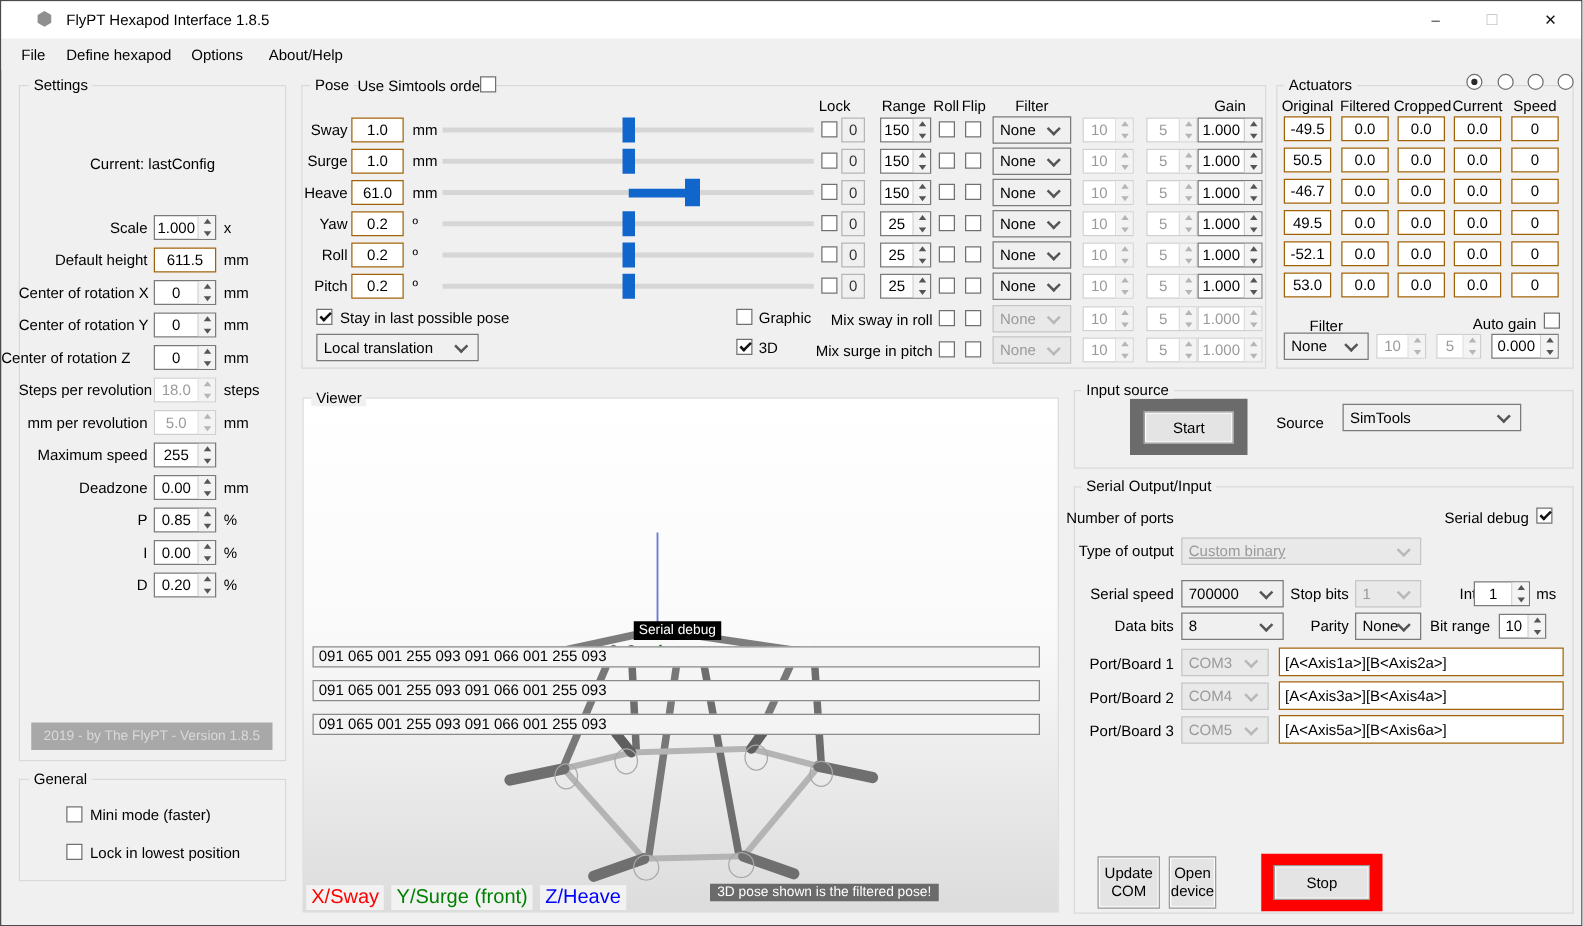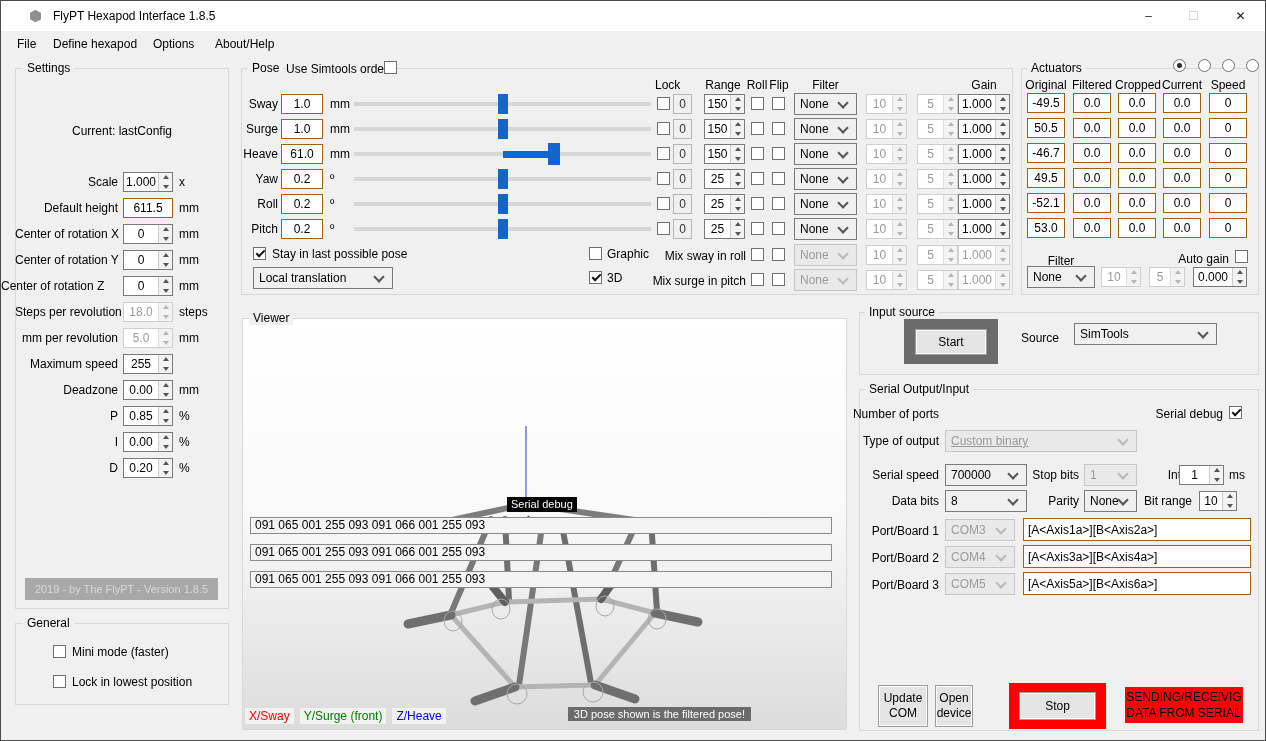--- a/index.html
+++ b/index.html
@@ -42,21 +42,21 @@
   .slider .track{position:absolute;left:0;right:0;top:9px;height:4px;background:#d6d6d6;}
   .slider .fillbar{position:absolute;top:8px;height:7px;background:#1166cb;}
   .slider .thumb{position:absolute;top:1px;width:10px;height:20px;background:#1166cb;transform:translateX(-50%);}
   .btn{position:absolute;border:1px solid #9d9d9d;background:#e4e4e4;box-shadow:inset 0 0 0 1px #fbfbfb;display:flex;align-items:center;justify-content:center;text-align:center;box-sizing:border-box;}
   .frame{position:absolute;}
   .banner{position:absolute;background:#a8a8a8;color:#d9d9d9;display:flex;align-items:center;justify-content:center;font-size:11px;}
   .viewer-bg{position:absolute;left:0;top:0;right:0;bottom:0;background:linear-gradient(180deg,#ffffff 0%,#fafafa 45%,#dcdcdc 100%);}
   .dbgbox{position:absolute;height:17px;background:#f4f4f4;border:1px solid #8a8a8a;box-sizing:border-box;line-height:15px;padding-left:4px;font-size:12px;}
   .tooltip{position:absolute;background:#000;color:#fff;font-size:11px;line-height:15px;padding:0 4px;white-space:nowrap;}
   .chiprow{position:absolute;display:flex;gap:6px;}
-  .chip{background:#f2f2f2;padding:1px 4px;font-size:12px;white-space:nowrap;}
+  .chip{background:#f2f2f2;padding:1px 4px;font-size:16px;white-space:nowrap;}
   .vnote{position:absolute;background:#6b6b6b;color:#fff;font-size:11px;padding:1px 6px;white-space:nowrap;}
   .status{position:absolute;display:flex;align-items:center;justify-content:center;text-align:left;white-space:pre-line;line-height:16px;font-size:12px;color:#000;}
 </style>
 </head>
 <body>
 
 <div id="app">
 
   <div class="titlebar">
     <span class="app-icon">⬢</span>
@@ -248,21 +248,21 @@
   <div class="lbl" style="left:195px;top:218px;width:82px;">Pitch</div>
   <div class="txt" style="left:280px;top:218px;width:42px;">0.2</div>
   <div class="lbl ll" style="left:329px;top:218px;width:28px;">º</div>
   <div class="slider" style="left:353px;top:217px;width:297px;">
       <div class="track"></div>
       <div class="thumb" style="left: 50%;"></div>
     </div>
 
   <div class="check checked" style="left:252px;top:246px;"></div>
   <div class="lbl ll" style="left:271px;top:243px;width:150px;">Stay in last possible pose</div>
-  <div class="combo" style="left:252px;top:266px;width:140px;">
+  <div class="combo" style="left:252px;top:266px;width:130px;">
       <span class="cv">Local translation</span>
       <span class="ch"></span>
     </div>
   <div class="check" style="left:588px;top:246px;"></div>
   <div class="lbl ll" style="left:606px;top:243px;width:50px;">Graphic</div>
   <div class="check checked" style="left:588px;top:270px;"></div>
   <div class="lbl ll" style="left:606px;top:267px;width:30px;">3D</div>
 
   <div class="lbl ll" style="left:654px;top:74px;width:40px;">Lock</div>
   <div class="lbl lc" style="left:700px;top:74px;width:44px;">Range</div>
@@ -756,16 +756,14 @@
   <div class="combo d is dis" style="left:944px;top:572px;width:70px;">
       <span class="cv">COM5</span>
       <span class="ch"></span>
     </div>
   <div class="txt left" style="left:1022px;top:571px;width:228px;height:23px;">[A&lt;Axis5a&gt;][B&lt;Axis6a&gt;]</div>
 
   <div class="btn" style="left:877px;top:684px;width:50px;height:42px;padding:2px;line-height:15px;">Update COM</div>
   <div class="btn" style="left:934px;top:684px;width:38px;height:42px;padding:2px;line-height:15px;">Open device</div>
   <div class="frame" style="left: 1008px; top: 682px; width: 97px; height: 46px; background: rgb(255, 0, 0);"></div>
   <div class="btn" style="left:1018px;top:691px;width:77px;height:28px;">Stop</div>
-  <div class="status" style="left: 1124px; top: 686px; width: 118px; height: 36px; background: rgb(255, 0, 0);">SENDING/RECEIVIG
-DATA FROM SERIAL</div>
 
 </div>
 
 </body></html>

